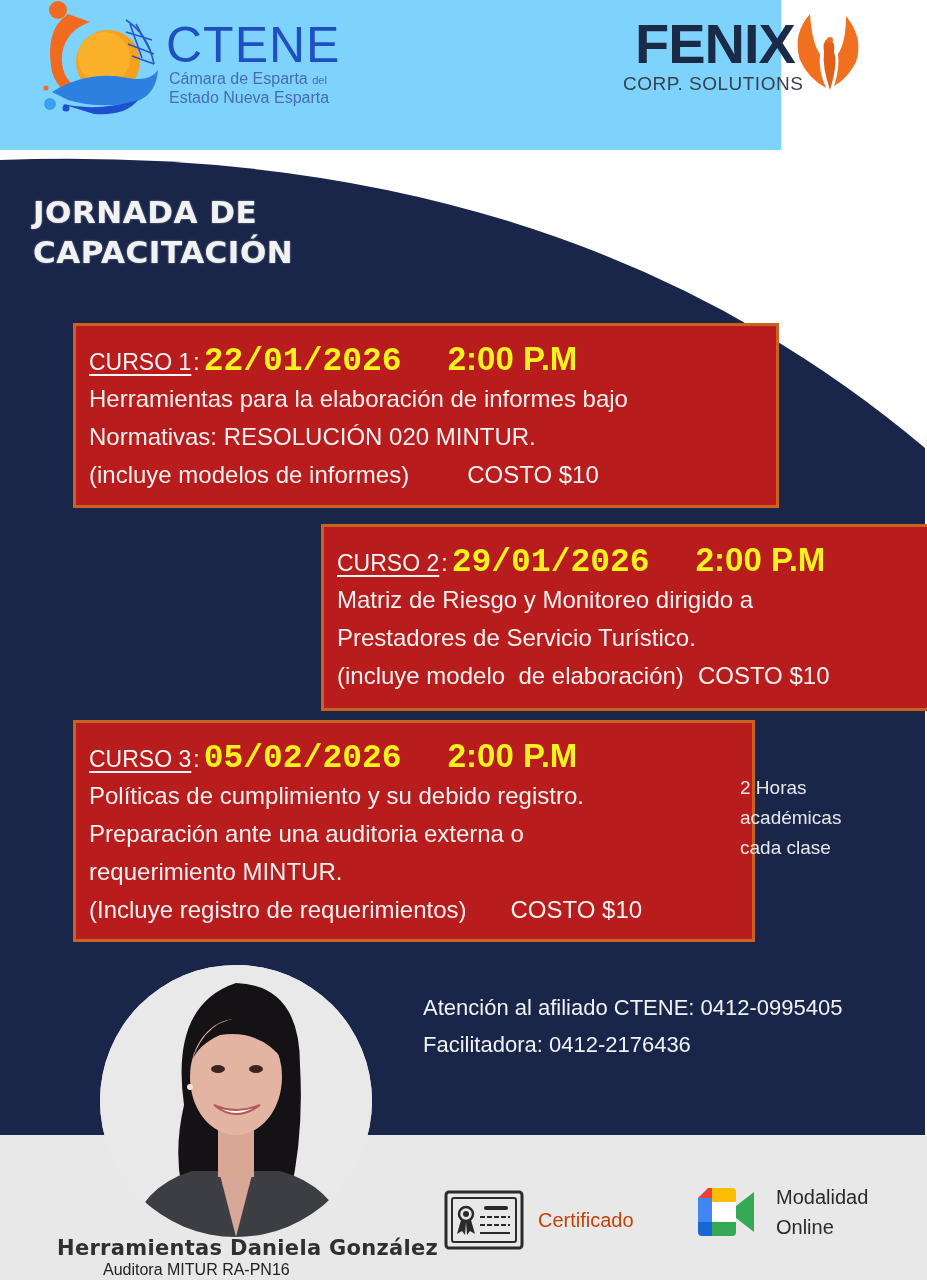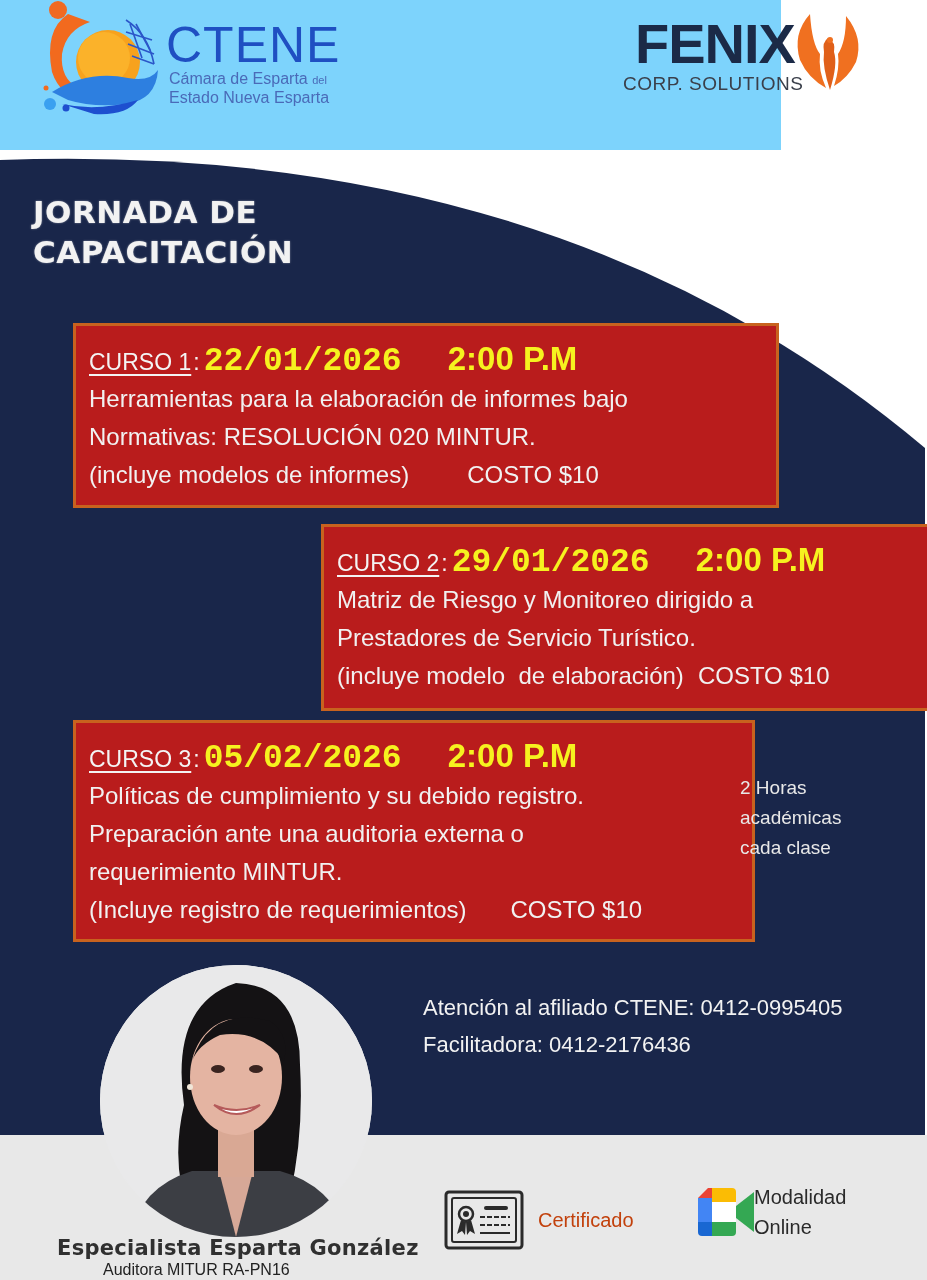--- a/index.html
+++ b/index.html
@@ -42,21 +42,21 @@
   .reservas-line { font-size: 22px; line-height: 35px; margin-top: 2px; }
 
   
   .photo-wrap { position: absolute; left: 100px; top: 965px; width: 272px; height: 272px; border-radius: 50%; background: #e9e9ea; overflow: hidden; }
   .spec-name { position: absolute; left: 57px; top: 1236px; font-size: 21px; font-weight: 700; color: #303030; letter-spacing: 0.3px; font-family: "DejaVu Sans", sans-serif; }
   .spec-role { position: absolute; left: 103px; top: 1261px; font-size: 16px; color: #222; }
 
   .cert { position: absolute; left: 444px; top: 1190px; display: flex; align-items: center; }
   .cert-label { font-size: 20px; color: #c2410c; margin-left: 14px; }
   .meet { position: absolute; left: 698px; top: 1182px; display: flex; align-items: center; }
-  .meet-label { font-size: 20px; color: #2a2a2a; line-height: 30px; }
+  .meet-label { font-size: 20px; color: #2a2a2a; margin-left: 22px; line-height: 30px; }
 </style>
 </head>
 <body>
 
 <div class="panel">
   <svg width="927" height="1280" viewBox="0 0 927 1280">
     <rect x="0" y="1135" width="927" height="145" fill="#e8e8e8"></rect>
     <path d="M0 160 Q 560 140 925 448 L 925 1135 L 0 1135 Z" fill="#19264a"></path>
   </svg>
 </div>
@@ -175,21 +175,21 @@
     <rect x="118" y="160" width="36" height="52" fill="#d9a894"></rect>
 
     <ellipse cx="136" cy="112" rx="46" ry="58" fill="#e4b4a2"></ellipse>
     <path d="M92 96 Q 110 40 170 56 Q 190 70 184 96 Q 160 64 120 70 Q 98 80 92 96 Z" fill="#141214"></path>
     <ellipse cx="118" cy="104" rx="7" ry="4" fill="#3a2420"></ellipse>
     <ellipse cx="156" cy="104" rx="7" ry="4" fill="#3a2420"></ellipse>
     <path d="M114 140 Q 136 158 160 140 Q 136 150 114 140 Z" fill="#ffffff" stroke="#b55a5a" stroke-width="2"></path>
     <circle cx="90" cy="122" r="3" fill="#f0e6d8"></circle>
   </svg>
 </div>
-<div class="spec-name">Especialista Esparta González</div>
+<div class="spec-name">Herramientas Daniela González</div>
 <div class="spec-role">Auditora MITUR RA-PN16</div>
 
 <div class="cert">
   <svg width="80" height="60" viewBox="0 0 80 60">
     <rect x="2" y="2" width="76" height="56" rx="3" fill="none" stroke="#2a2a2a" stroke-width="3"></rect>
     <rect x="8" y="8" width="64" height="44" rx="2" fill="none" stroke="#2a2a2a" stroke-width="2"></rect>
     <circle cx="22" cy="24" r="7" fill="none" stroke="#2a2a2a" stroke-width="2.5"></circle>
     <circle cx="22" cy="24" r="3" fill="#2a2a2a"></circle>
     <path d="M17 30 L 13 44 L 18 41 L 21 45 L 22 32 Z M27 30 L 31 44 L 26 41 L 23 45 L 22 32 Z" fill="#2a2a2a"></path>
     <rect x="40" y="16" width="24" height="4" rx="2" fill="#2a2a2a"></rect>

